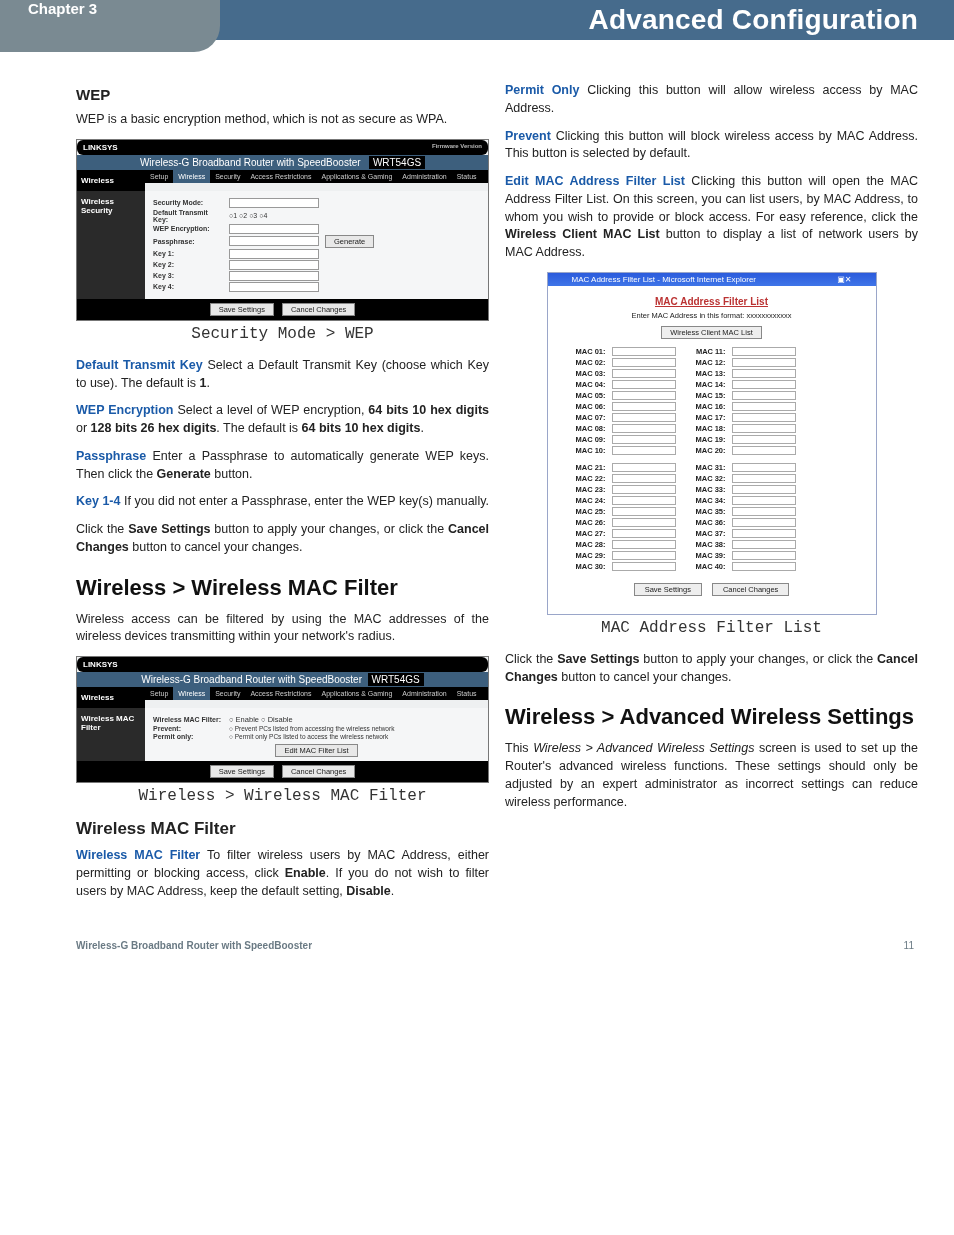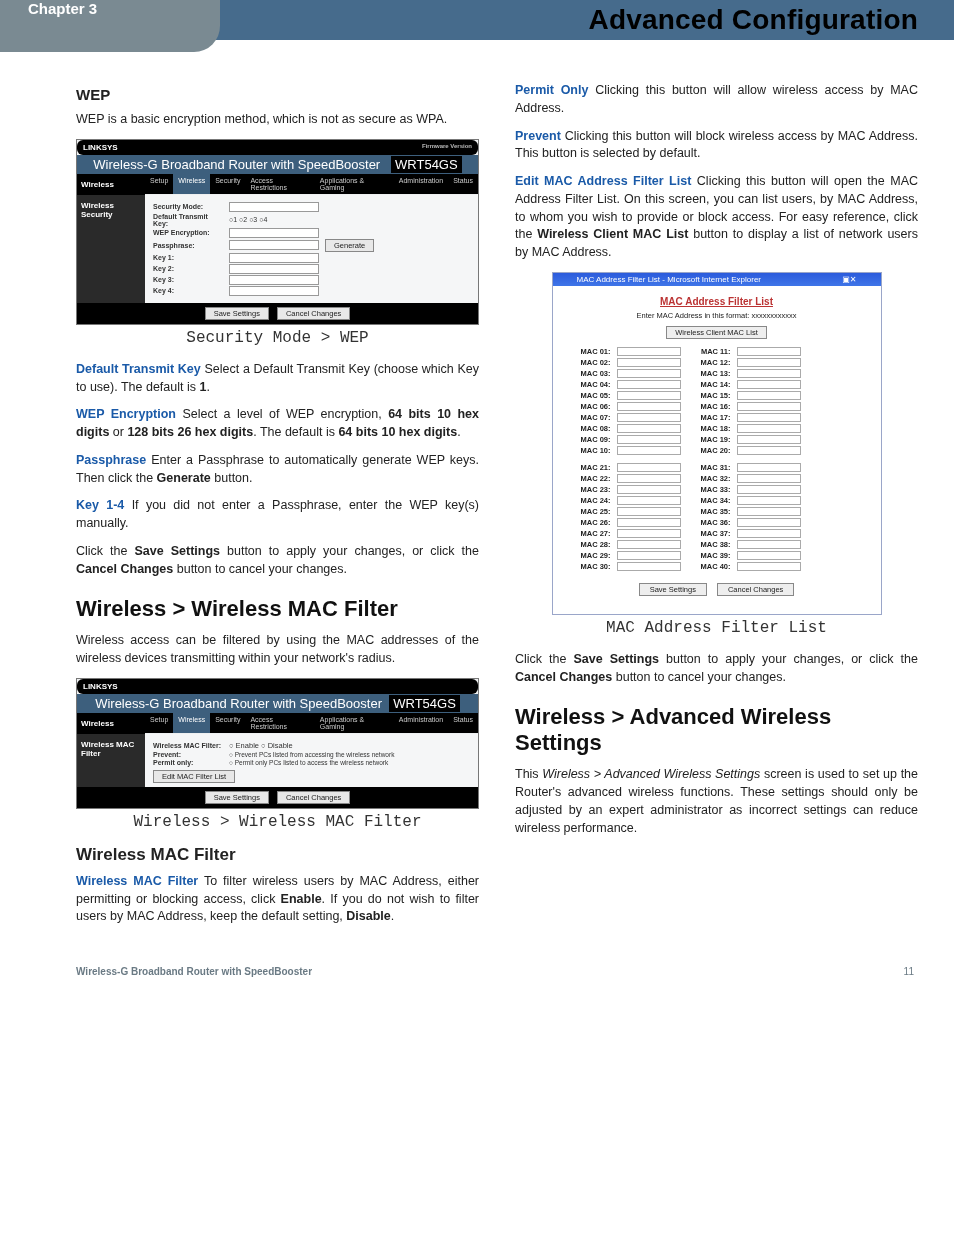--- a/index.html
+++ b/index.html
@@ -34,29 +34,29 @@
     position: absolute;
     right: 0; top: 0; left: 0;
     height: 40px;
     background: #466b8c;
     display: flex;
     justify-content: flex-end;
     align-items: center;
     padding-right: 36px;
   }
   .title-bar h1 {
-    color: #000000;
+    color: #ffffff;
     font-family: "Myriad Pro Condensed","Arial Narrow",Arial,sans-serif;
     font-weight: 700;
     font-size: 28px;
     letter-spacing: 0.2px;
   }
   .page {
     display: flex;
-    gap: 36px;
+    gap: 16px;
     padding: 0 36px 0 76px;
   }
   .col {
     flex: 1 1 0;
     min-width: 0;
   }
   h3.sec {
     font-family: "Myriad Pro Condensed","Arial Narrow",Arial,sans-serif;
     font-weight: 700;
     font-size: 15px;
@@ -104,21 +104,21 @@
     font-weight: 700;
     display:flex; justify-content:space-between;
     font-size:8px;
     border-radius:6px;
   }
   .shot .ribbon {
     background: #3d5f7d;
     color:#fff;
     padding:2px 6px;
     text-align:center;
-    font-size:13px;
+    font-size:10px;
   }
   .shot .tabs {
     display:flex;
     background:#000;
     color:#ccc;
     font-size:7px;
   }
   .shot .tabs span { padding:3px 5px; }
   .shot .tabs .on { background:#3d5f7d; color:#fff;}
   .shot .mainrow { display:flex; }
@@ -316,21 +316,21 @@
               <span>○ Enable  ○ Disable</span>
             </div>
           <div class="formrow">
               <label>Prevent:</label>
               <span style="font-size:6.5px;">○ Prevent PCs listed from accessing the wireless network</span>
             </div>
           <div class="formrow">
               <label>Permit only:</label>
               <span style="font-size:6.5px;">○ Permit only PCs listed to access the wireless network</span>
             </div>
-          <div style="margin-top:6px;"><span class="minibtn">Edit MAC Filter List</span></div>
+          <div style="text-align:center;margin-top:6px;"><span class="minibtn">Edit MAC Filter List</span></div>
         </div>
       </div>
       <div class="footer">
         <span class="btn">Save Settings</span>
         <span class="btn">Cancel Changes</span>
       </div>
     </div>
     <div class="caption">Wireless &gt; Wireless MAC Filter</div>
 
     <h3 class="sub">Wireless MAC Filter</h3>

